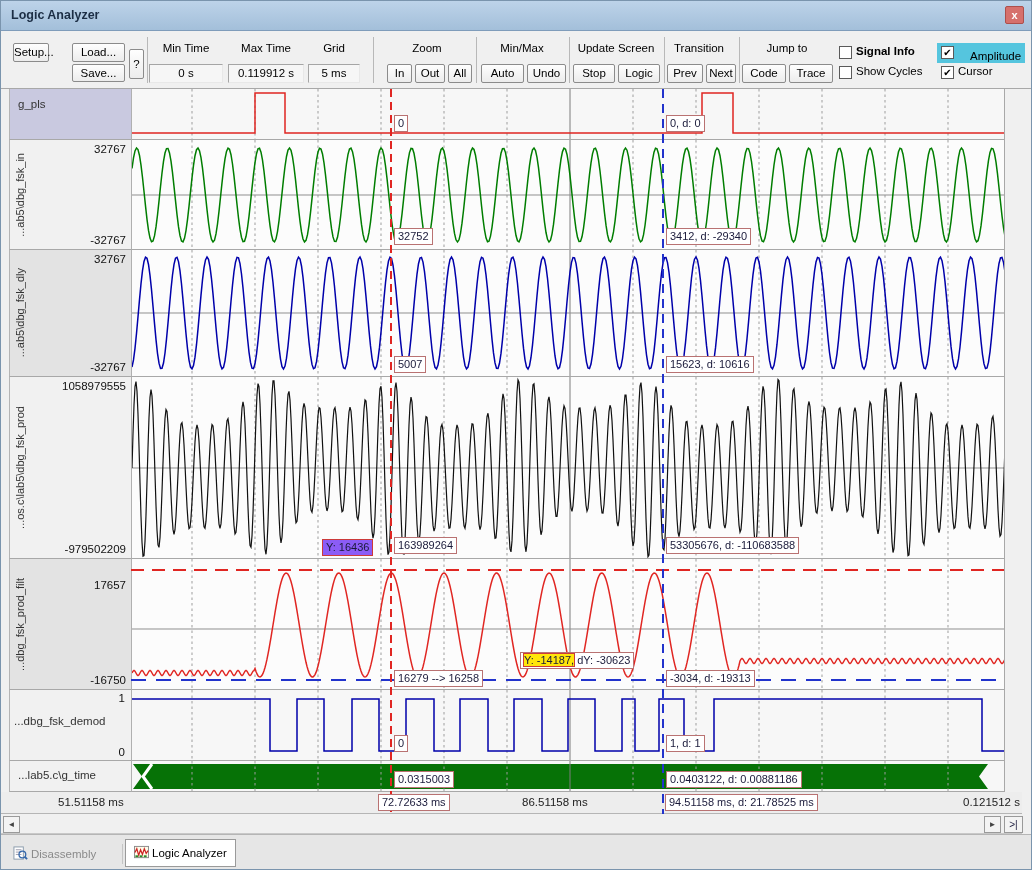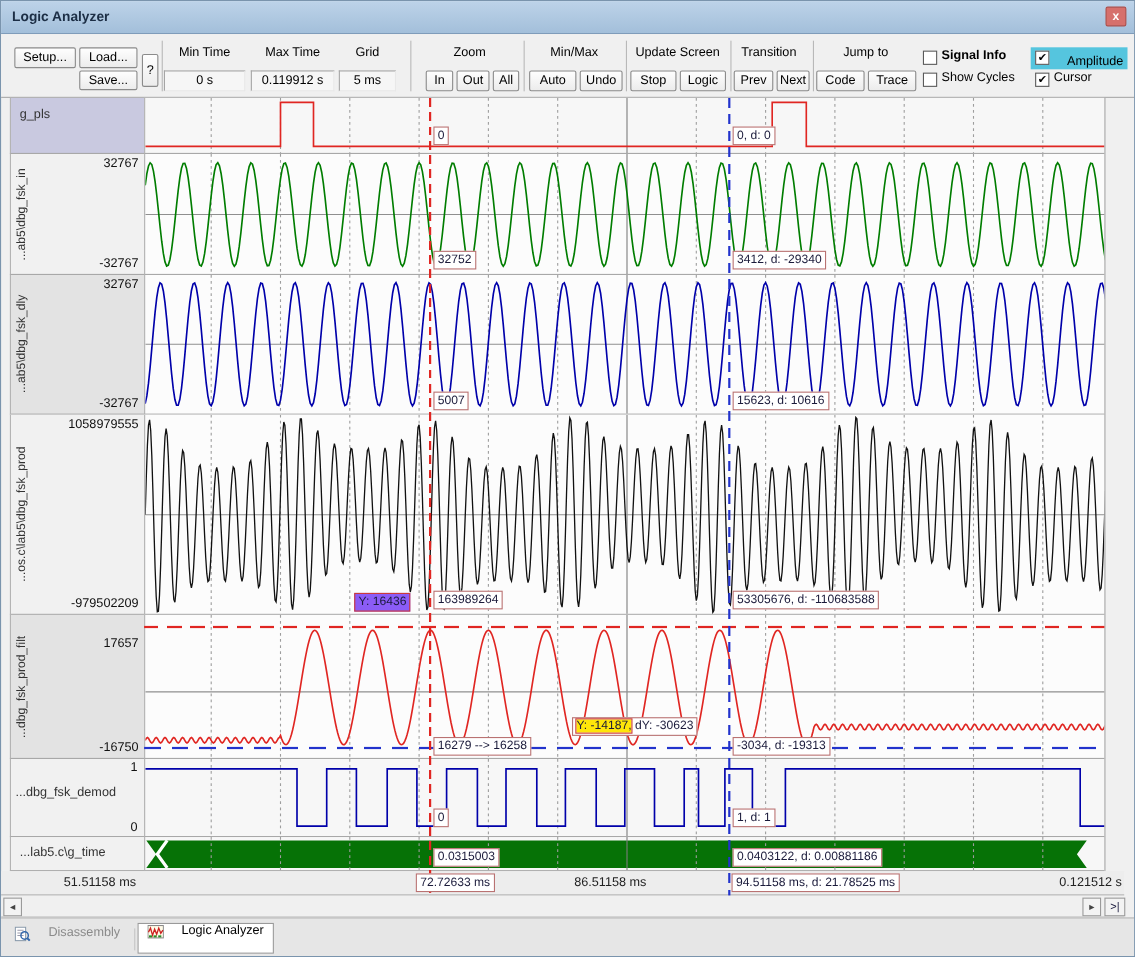--- a/index.html
+++ b/index.html
@@ -31,36 +31,36 @@
   .vname-wrap{position:absolute;left:0;top:0;width:20px;height:100%;display:flex;align-items:center;justify-content:center;}
   .vname{writing-mode:vertical-rl;transform:rotate(180deg);font-size:11px;color:#333;white-space:nowrap;}
   .mm{position:absolute;font-size:11.5px;color:#111;}
   .ann{position:absolute;font-size:11px;line-height:14px;color:#1a1a3a;background:#fff;
     border:1px solid #b97272;padding:0 3px 1px 3px;white-space:nowrap;z-index:30;}
   .ann.yellow{background:#8b5cf6;border-color:#cc3a3a;}
   .ann .ypart{background:#ffe60a;outline:1px solid #cc3a3a;}
   .tl-label{position:absolute;font-size:11.5px;color:#222;white-space:nowrap;}
   .sbtn{position:absolute;top:815px;width:17px;height:17px;background:#f3f3f3;border:1px solid #9a9a9a;
     font-size:8px;text-align:center;line-height:15px;color:#444;}
-  .tab{position:absolute;font-size:11.5px;display:flex;align-items:flex-start;gap:16px;padding:0 8px;}
+  .tab{position:absolute;font-size:11.5px;display:flex;align-items:center;gap:3px;padding:0 8px;}
   .cursorline{position:absolute;width:2px;z-index:20;}
   .hline{position:absolute;height:2px;z-index:20;}
 </style>
 </head>
 <body>
 
 <div id="stage">
 
   <div class="titlebar">
     <span class="title-text">Logic Analyzer</span>
     <div class="closebtn">x</div>
   </div>
 
   <div class="toolbar">
-    <div class="btn" style="left:12px;top:12px;width:56px">Setup...</div>
+    <div class="btn" style="left:12px;top:12px;width:36px">Setup...</div>
     <div class="btn" style="left:71px;top:12px;width:53px">Load...</div>
     <div class="btn" style="left:71px;top:33px;width:53px;height:18px">Save...</div>
     <div class="btn" style="left:128px;top:18px;width:15px;height:30px;line-height:28px">?</div>
     <div class="sep" style="left:146px"></div>
 
     <div class="glabel" style="left:148px;width:74px">Min Time</div>
     <div class="vbox" style="left:148px;width:74px">0 s</div>
     <div class="glabel" style="left:227px;width:76px">Max Time</div>
     <div class="vbox" style="left:227px;width:76px">0.119912 s</div>
     <div class="glabel" style="left:307px;width:52px">Grid</div>

